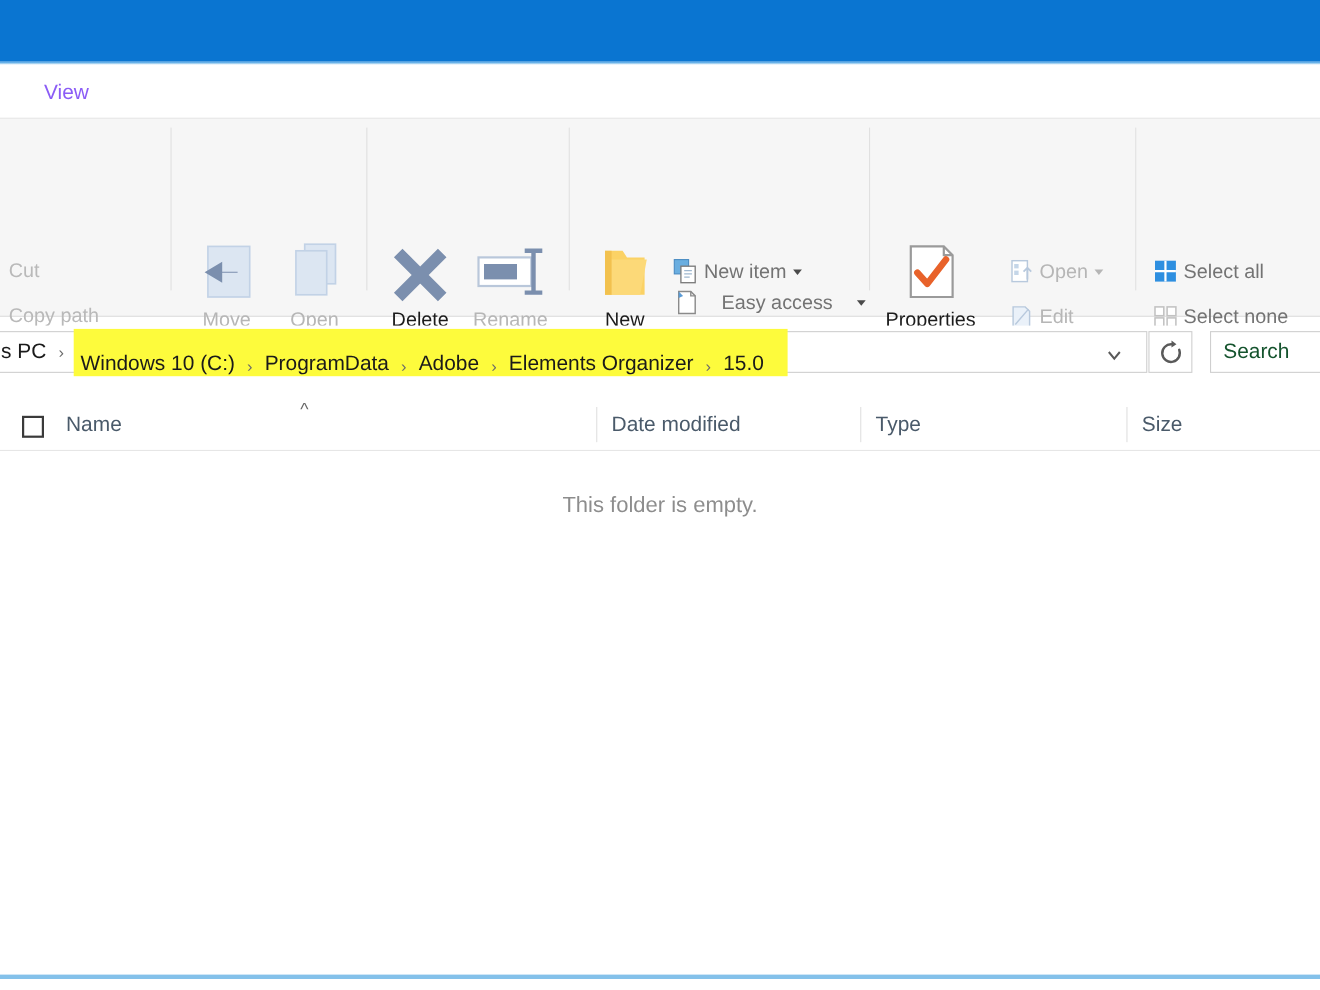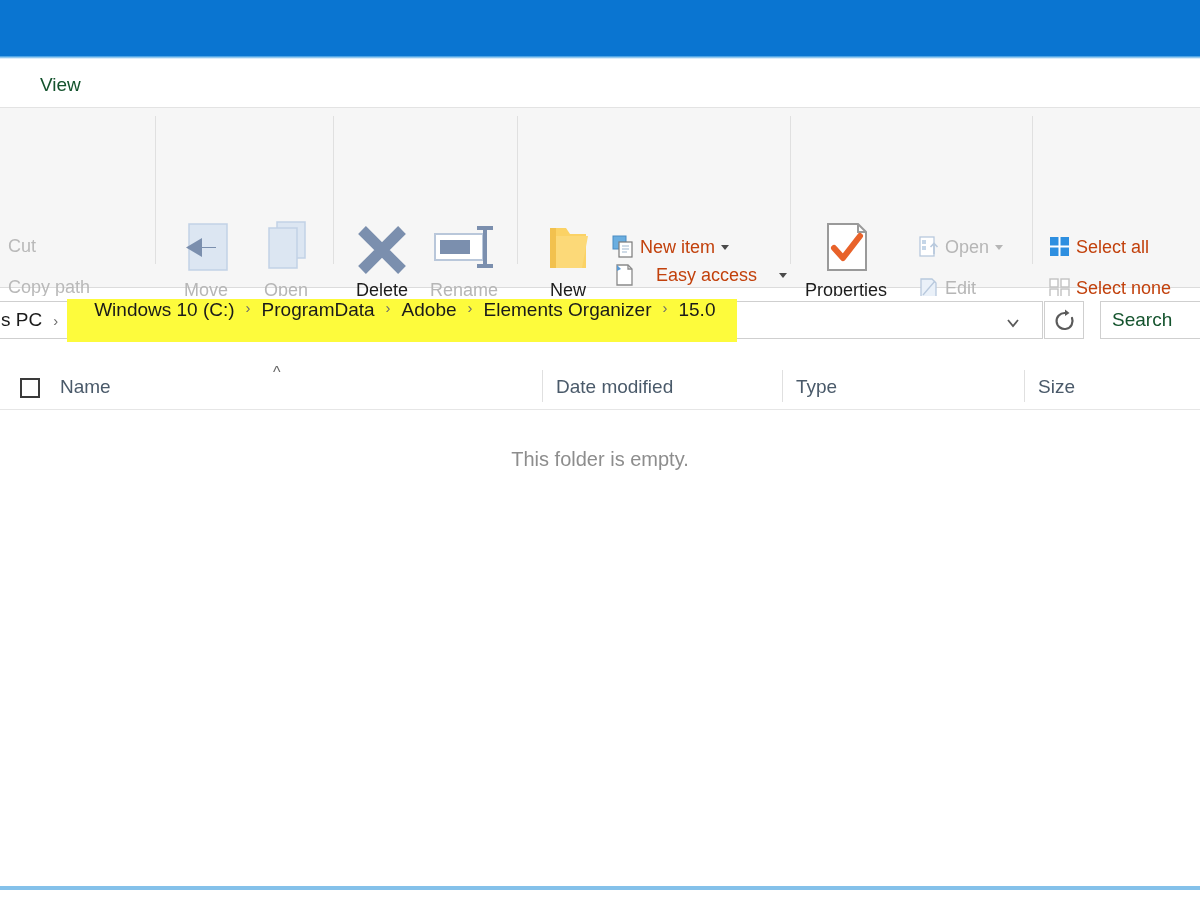--- a/index.html
+++ b/index.html
@@ -25,21 +25,21 @@
   
   .tabstrip {
     position: absolute; left: 0; top: 59px;
     width: 1200px; height: 49px;
     background: #ffffff;
     border-bottom: 1px solid #e3e3e3;
   }
   .tab {
     position: absolute; left: 30px; top: 12px;
     padding: 3px 10px;
-    font-size: 19px; color: #14532d;
+    font-size: 19px; color: #8b5cf6;
     white-space: nowrap;
   }
 
   
   .ribbon {
     position: absolute; left: 0; top: 108px;
     width: 1200px; height: 180px;
     background: #f6f6f6;
     border-bottom: 1px solid #dcdcdc;
     padding-left: 30px;
@@ -89,21 +89,21 @@
   .bigbtn.enabled .caret-sm { border-top-color: #1c1c1c; }
 
   
   .smbtn {
     position: absolute;
     height: 34px;
     display: flex; align-items: center;
     white-space: nowrap;
   }
   .smbtn .ico { width: 30px; height: 26px; position: relative; flex: none; }
-  .smbtn .lbl { font-size: 18px; color: #c2410c; }
+  .smbtn .lbl { font-size: 18px; color: #737373; }
   .smbtn.disabled .lbl { color: #b6b6b6; }
   .smbtn .caret {
     display: inline-block; margin-left: 6px;
     width: 0; height: 0;
     border-left: 4px solid transparent;
     border-right: 4px solid transparent;
     border-top: 5px solid #4a4a4a;
   }
   .smbtn.disabled .caret { border-top-color: #b6b6b6; }
 
@@ -399,21 +399,21 @@
   </div>
 
   <div class="grp-label" style="left:1032px; width:168px;">Select</div>
 </div>
 
 <div class="addrrow">
   <div class="addrbox">
     <div class="crumbs" style="left:8px;">
       <span class="crumb">s PC</span>
       <span class="crumb-sep">›</span>
-      <span class="hl" style="display:flex; align-items:flex-start; height:43px;padding-left:21px;">
+      <span class="hl" style="display:flex; align-items:flex-end; height:43px;">
         <span class="crumb" style="padding-left:6px">Windows 10 (C:)</span>
         <span class="crumb-sep">›</span>
         <span class="crumb">ProgramData</span>
         <span class="crumb-sep">›</span>
         <span class="crumb">Adobe</span>
         <span class="crumb-sep">›</span>
         <span class="crumb">Elements Organizer</span>
         <span class="crumb-sep">›</span>
         <span class="crumb" style="padding-right:22px">15.0</span>
       </span>

